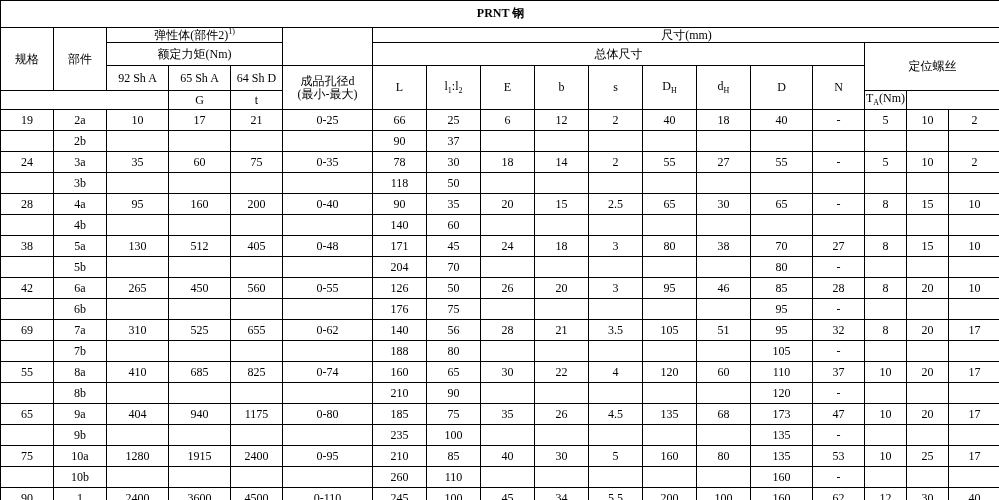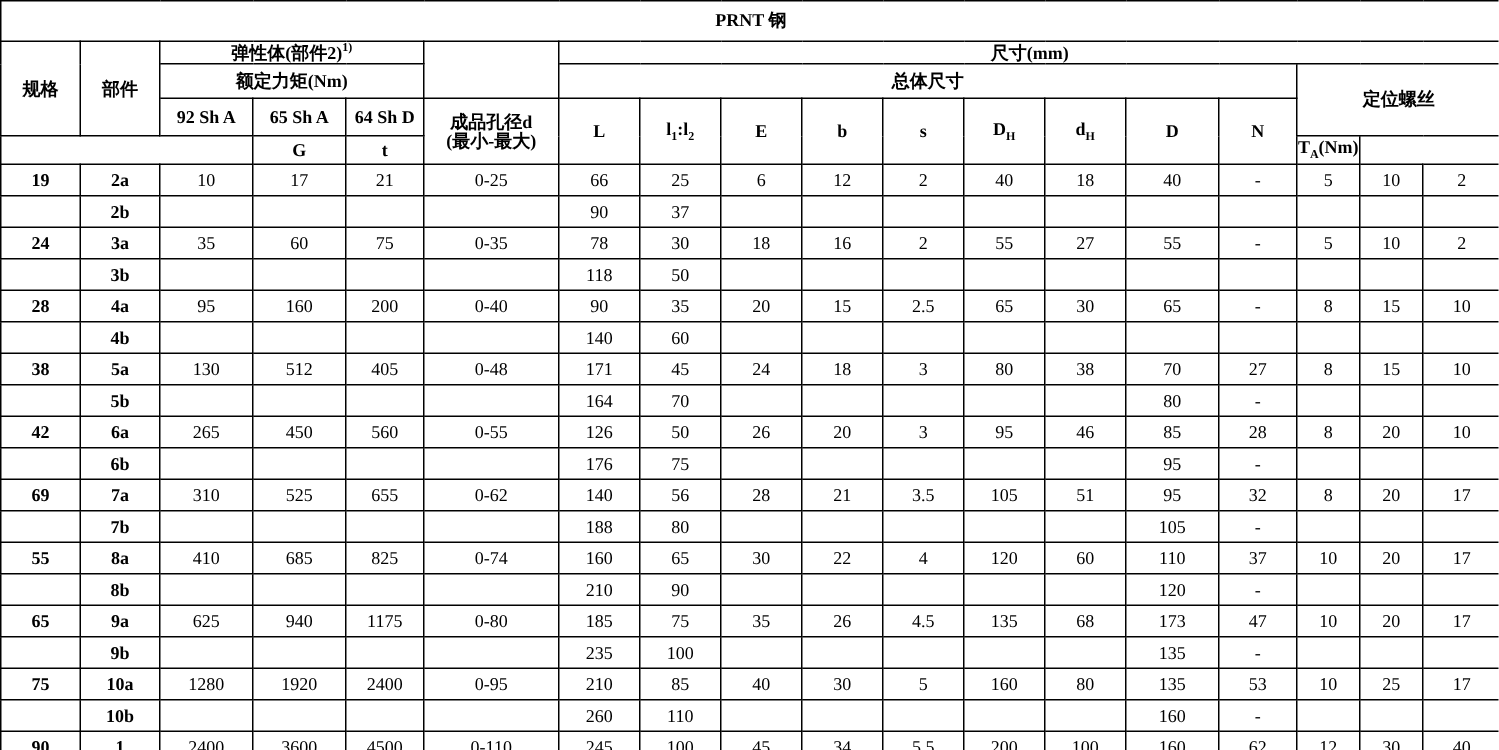--- a/index.html
+++ b/index.html
@@ -27,32 +27,31 @@
     line-height: 1.1;
     background: #ffffff;
   }
   .title-cell {
     font-weight: bold;
     font-size: 15px;
     height: 26px;
     background: #ffffff;
   }
   .hdr {
-    font-weight: bold;
+    font-weight: normal;
     background: #e8e8e8;
     font-size: 12px;
   }
   .hdr-sm {
-    font-weight: bold;
+    font-weight: normal;
     background: #e8e8e8;
     font-size: 11px;
   }
   .grey {
     background: #e0e0e0;
-    font-weight: bold;
   }
   .body-cell {
     height: 20px;
     font-size: 12px;
   }
   sup {
     font-size: 8px;
     vertical-align: super;
   }
   sub {
@@ -173,21 +172,21 @@
       <tr>
         <td class="body-cell grey">24</td>
         <td class="body-cell grey">3a</td>
         <td class="body-cell">35</td>
         <td class="body-cell">60</td>
         <td class="body-cell">75</td>
         <td class="body-cell">0-35</td>
         <td class="body-cell">78</td>
         <td class="body-cell">30</td>
         <td class="body-cell">18</td>
-        <td class="body-cell">16</td>
+        <td class="body-cell">14</td>
         <td class="body-cell">2</td>
         <td class="body-cell">55</td>
         <td class="body-cell">27</td>
         <td class="body-cell">55</td>
         <td class="body-cell">-</td>
         <td class="body-cell">5</td>
         <td class="body-cell">10</td>
         <td class="body-cell">2</td>
       </tr>
       <tr>
@@ -270,21 +269,21 @@
         <td class="body-cell">15</td>
         <td class="body-cell">10</td>
       </tr>
       <tr>
         <td class="body-cell"></td>
         <td class="body-cell grey">5b</td>
         <td class="body-cell"></td>
         <td class="body-cell"></td>
         <td class="body-cell"></td>
         <td class="body-cell"></td>
-        <td class="body-cell">164</td>
+        <td class="body-cell">204</td>
         <td class="body-cell">70</td>
         <td class="body-cell"></td>
         <td class="body-cell"></td>
         <td class="body-cell"></td>
         <td class="body-cell"></td>
         <td class="body-cell"></td>
         <td class="body-cell">80</td>
         <td class="body-cell">-</td>
         <td class="body-cell"></td>
         <td class="body-cell"></td>
@@ -406,21 +405,21 @@
         <td class="body-cell"></td>
         <td class="body-cell">120</td>
         <td class="body-cell">-</td>
         <td class="body-cell"></td>
         <td class="body-cell"></td>
         <td class="body-cell"></td>
       </tr>
       <tr>
         <td class="body-cell grey">65</td>
         <td class="body-cell grey">9a</td>
-        <td class="body-cell">625</td>
+        <td class="body-cell">404</td>
         <td class="body-cell">940</td>
         <td class="body-cell">1175</td>
         <td class="body-cell">0-80</td>
         <td class="body-cell">185</td>
         <td class="body-cell">75</td>
         <td class="body-cell">35</td>
         <td class="body-cell">26</td>
         <td class="body-cell">4.5</td>
         <td class="body-cell">135</td>
         <td class="body-cell">68</td>
@@ -447,21 +446,21 @@
         <td class="body-cell">135</td>
         <td class="body-cell">-</td>
         <td class="body-cell"></td>
         <td class="body-cell"></td>
         <td class="body-cell"></td>
       </tr>
       <tr>
         <td class="body-cell grey">75</td>
         <td class="body-cell grey">10a</td>
         <td class="body-cell">1280</td>
-        <td class="body-cell">1920</td>
+        <td class="body-cell">1915</td>
         <td class="body-cell">2400</td>
         <td class="body-cell">0-95</td>
         <td class="body-cell">210</td>
         <td class="body-cell">85</td>
         <td class="body-cell">40</td>
         <td class="body-cell">30</td>
         <td class="body-cell">5</td>
         <td class="body-cell">160</td>
         <td class="body-cell">80</td>
         <td class="body-cell">135</td>

